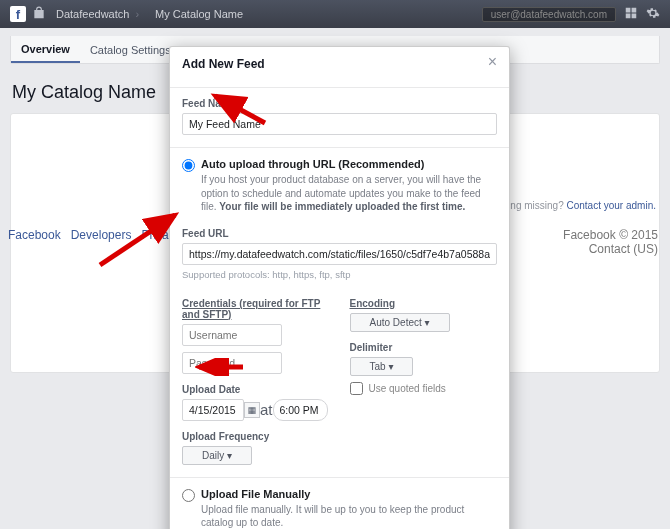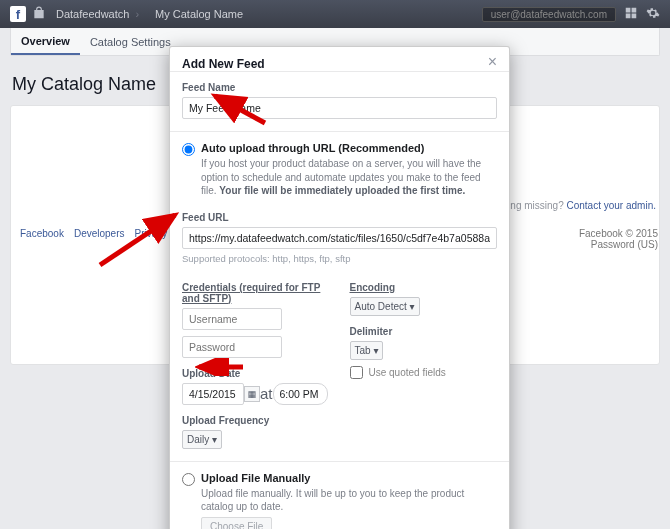--- a/index.html
+++ b/index.html
@@ -5,51 +5,51 @@
   * { box-sizing: border-box; margin: 0; padding: 0; }
   body { font-family: Helvetica, Arial, sans-serif; font-size: 12px; color: #141823; background: #e9eaed; width: 670px; height: 529px; overflow: hidden; position: relative; }
   .topbar { height: 28px; background: linear-gradient(#4c5260,#3a3e48); display: flex; align-items: center; padding: 0 10px; color: #fff; font-size: 11px; }
   .topbar .fb-logo { width: 16px; height: 16px; background: #fff; border-radius: 2px; display: inline-flex; align-items: center; justify-content: center; color: #3b5998; font-weight: bold; font-size: 13px; margin-right: 6px; }
   .topbar .bag-icon svg { width: 14px; height: 14px; fill: #bfc3cc; }
   .topbar .crumb { margin-left: 10px; color: #cfd1d7; }
   .topbar .crumb-sep { color: #6f7480; margin: 0 6px; }
   .topbar .right { margin-left: auto; display: flex; align-items: center; gap: 8px; }
   .topbar .userbox { background: rgba(0,0,0,.35); border: 1px solid #555; border-radius: 2px; padding: 1px 8px; font-size: 10px; color: #888; filter: blur(0.5px); }
   .topbar .right svg { width: 14px; height: 14px; fill: #bfc3cc; }
-  .page { padding: 0 10px; }
+  .page { padding: 8px 10px; }
   .tabs { background: #f6f7f8; border: 1px solid #dcdde0; border-top: none; border-radius: 0 0 2px 2px; display: flex; height: 28px; align-items: center; font-size: 11px; }
   .tabs .tab { padding: 0 10px; height: 100%; display: flex; align-items: center; color: #4e5665; cursor: pointer; }
   .tabs .tab.active { font-weight: bold; color: #141823; border-bottom: 2px solid #4e69a2; }
   .page-title { font-size: 18px; color: #141823; margin: 18px 0 10px 2px; font-weight: normal; }
   .bgcard { background: #fff; border: 1px solid #e1e2e4; height: 260px; border-radius: 3px; }
-  .footer { position: absolute; top: 228px; left: 20px; right: 12px; display: flex; font-size: 10px; color: #3b5998; }
+  .footer { position: absolute; top: 228px; left: 8px; right: 12px; display: flex; font-size: 12px; color: #3b5998; }
   .footer a { margin-right: 10px; text-decoration: none; color: #3b5998; }
   .footer .fr { margin-left: auto; text-align: right; color: #777; }
   .admin-hint { position: absolute; top: 200px; right: 14px; font-size: 10px; color: #90949c; }
   .admin-hint a { color: #3b5998; text-decoration: none; }
   .modal { position: absolute; top: 46px; left: 169px; width: 341px; background: #fff; border: 1px solid rgba(0,0,0,.2); border-radius: 3px; box-shadow: 0 4px 18px rgba(0,0,0,.35); }
-  .modal-head { display: flex; align-items: flex-start; padding: 10px 12px 0; border-bottom: 1px solid #e9e9ea; }
+  .modal-head { display: flex; align-items: flex-start; padding: 10px 12px 16px; border-bottom: 1px solid #e9e9ea; }
   .modal-head h3 { font-size: 12px; font-weight: bold; }
   .modal-head .x { margin-left: auto; color: #9197a3; font-size: 16px; cursor: pointer; line-height: 10px; }
   .modal-body { padding: 10px 12px 6px; font-size: 10.5px; color: #4e5665; }
   .label { font-size: 10px; font-weight: bold; color: #595f6a; margin-bottom: 4px; display: block; }
   .ti { width: 100%; border: 1px solid #d4d5d8; border-radius: 2px; padding: 4px 6px; font-size: 10.5px; color: #1c1e21; background:#fff; }
   .hr { border: none; border-top: 1px solid #e9e9ea; margin: 12px -12px 10px; }
   .radio-row { display: flex; align-items: flex-start; gap: 6px; }
   .radio-row input[type=radio] { margin-top: 1px; }
   .opt-title { font-size: 11px; font-weight: bold; color: #1c1e21; }
   .opt-desc { font-size: 10px; color: #7b7f88; margin-top: 3px; line-height: 1.35; }
   .opt-desc b { color: #595f6a; }
   .helper { font-size: 9.5px; color: #9aa0aa; margin-top: 4px; }
   .two-col { display: flex; gap: 20px; margin-top: 4px; }
   .col { flex: 1; }
   .col .label { margin-top: 8px; }
   .col .label:first-child { margin-top: 14px; text-decoration: underline; }
   .small-input { width: 100px; }
-  .btnish { display: inline-block; border: 1px solid #c7c9cd; border-radius: 2px; padding: 3px 4px; font-size: 10px; background: #f6f7f8; color: #505560; cursor: pointer; }
+  .btnish { display: inline-block; border: 1px solid #c7c9cd; border-radius: 2px; padding: 3px 19px; font-size: 10px; background: #f6f7f8; color: #505560; cursor: pointer; }
   .date-row { display: flex; align-items: center; }
   .date-row .at { font-size: 15px; color: #595f6a; }
   .check-row { display: flex; align-items: center; gap: 6px; font-size: 10px; color: #888; margin-top: 6px; }
   .muted-btn { border: 1px solid #d9dadc; background:#f6f7f8; color:#a2a6ad; padding:3px 8px; font-size:10px; border-radius:2px; }
   .modal-foot { border-top: 1px solid #e9e9ea; padding: 8px 12px; display: flex; justify-content: flex-end; gap: 8px; }
   .cal-icon { display:inline-flex; width:16px; height:16px; border:1px solid #c7c9cd; background:#f6f7f8; align-items:center; justify-content:center; font-size:9px; }
   
   .arrow { position: absolute; pointer-events: none; }
 </style>
 </head>
@@ -88,21 +88,21 @@
 <div class="admin-hint">
   <span>hing missing? </span><a href="#">Contact your admin.</a>
 </div>
 
 <div class="footer">
   <a href="#">Facebook</a>
   <a href="#">Developers</a>
   <a href="#">Privacy</a>
   <div class="fr">
     <div>Facebook © 2015</div>
-    <div>Password (US)</div>
+    <div>Contact (US)</div>
   </div>
 </div>
 
 <div class="modal">
   <div class="modal-head">
     <h3>Add New Feed</h3>
     <span class="x">×</span>
   </div>
   <div class="modal-body">
     <span class="label">Feed Name</span>

